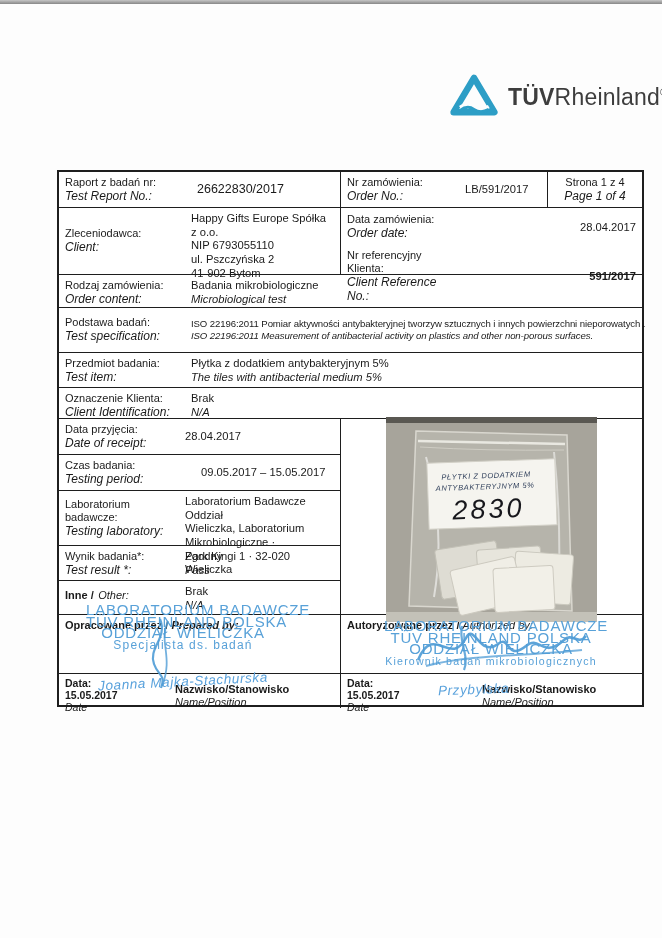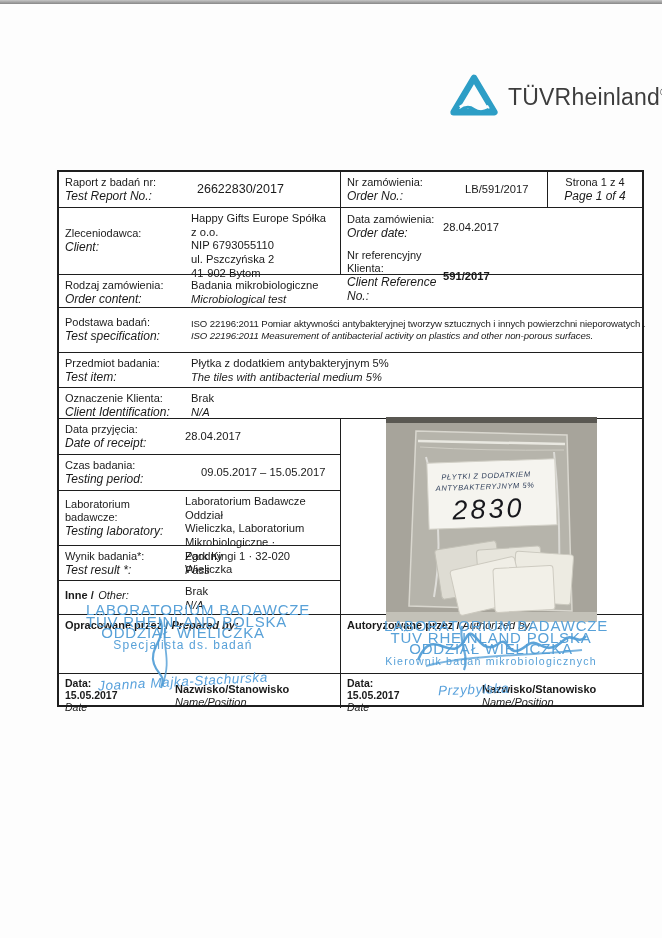--- a/index.html
+++ b/index.html
@@ -4,21 +4,21 @@
 <title>Document</title>
 <style>
   html,body{margin:0;padding:0;background:#e8e8e8;}
   .page{position:relative;width:662px;height:938px;background:#fdfdfd;overflow:hidden;
         font-family:"Liberation Sans",sans-serif;color:#1a1a1a;margin:0 auto;}
   .topbar{position:absolute;top:0;left:0;width:662px;height:4px;
           background:linear-gradient(#c6c6c6,#878787);}
   
   .logo{position:absolute;top:72px;left:449px;display:flex;align-items:center;gap:9px;}
   .logo-text{font-size:23px;color:#3d3d3d;white-space:nowrap;letter-spacing:0.2px;}
-  .logo-text .b{font-weight:normal;}
+  .logo-text .b{font-weight:bold;}
   .logo-text sup{font-size:11px;vertical-align:super;}
   
   .doc-table{position:absolute;left:57px;top:170px;width:587px;height:537px;
              border:2px solid #1e1e1e;box-sizing:border-box;display:flex;flex-direction:column;background:#fff;}
   .row{display:flex;box-sizing:border-box;border-top:1.5px solid #1e1e1e;flex:0 0 auto;}
   .row.first{border-top:none;}
   .cell{box-sizing:border-box;padding:4px 6px;position:relative;}
   .bl{border-left:1.5px solid #1e1e1e;}
   .lbl{width:126px;flex:0 0 auto;}
   .pl{display:block;font-weight:normal;font-size:11px;line-height:1.18;}
@@ -32,21 +32,21 @@
   .small{font-size:9.6px;letter-spacing:-0.1px;}
   .vcenter{display:flex;align-items:center;}
   .bold{font-weight:bold;}
   
   .r1{height:35px;} .r1 .cA{width:281px;display:flex;}
   .r1 .cB{width:207px;display:flex;} .r1 .cC{flex:1;display:flex;align-items:center;justify-content:center;text-align:center;}
   .r1 .lbl{width:118px;}
   .r1 .repno{font-size:12.5px;margin-left:14px;}
   .r2{height:67px;} .r2 .cA{width:281px;display:flex;} .r2 .cB{flex:1;padding-top:5px;}
   .r2 .lbl{display:flex;flex-direction:column;justify-content:center;}
-  .subpair{display:flex;margin-bottom:9px;}
+  .subpair{display:flex;margin-bottom:9px;justify-content:space-between;}
   .subpair .lbl2{width:96px;flex:0 0 auto;}
   .subpair .pv{font-size:11.2px;display:flex;align-items:center;}
   .r3{height:33px;} .r4{height:45px;} .r5{height:35px;} .r6{height:31px;}
   .fullcell{width:100%;display:flex;}
   .rg{height:196px;}
   .gleft{width:281px;display:flex;flex-direction:column;}
   .gright{flex:1;}
   .sub{display:flex;border-top:1.5px solid #1e1e1e;box-sizing:border-box;padding:4px 6px;}
   .sub.firstsub{border-top:none;}
   .s7{height:38px;} .s8{height:36px;gap:16px;} .s9{height:55px;} .s10{height:35px;} .s11{flex:1;}

